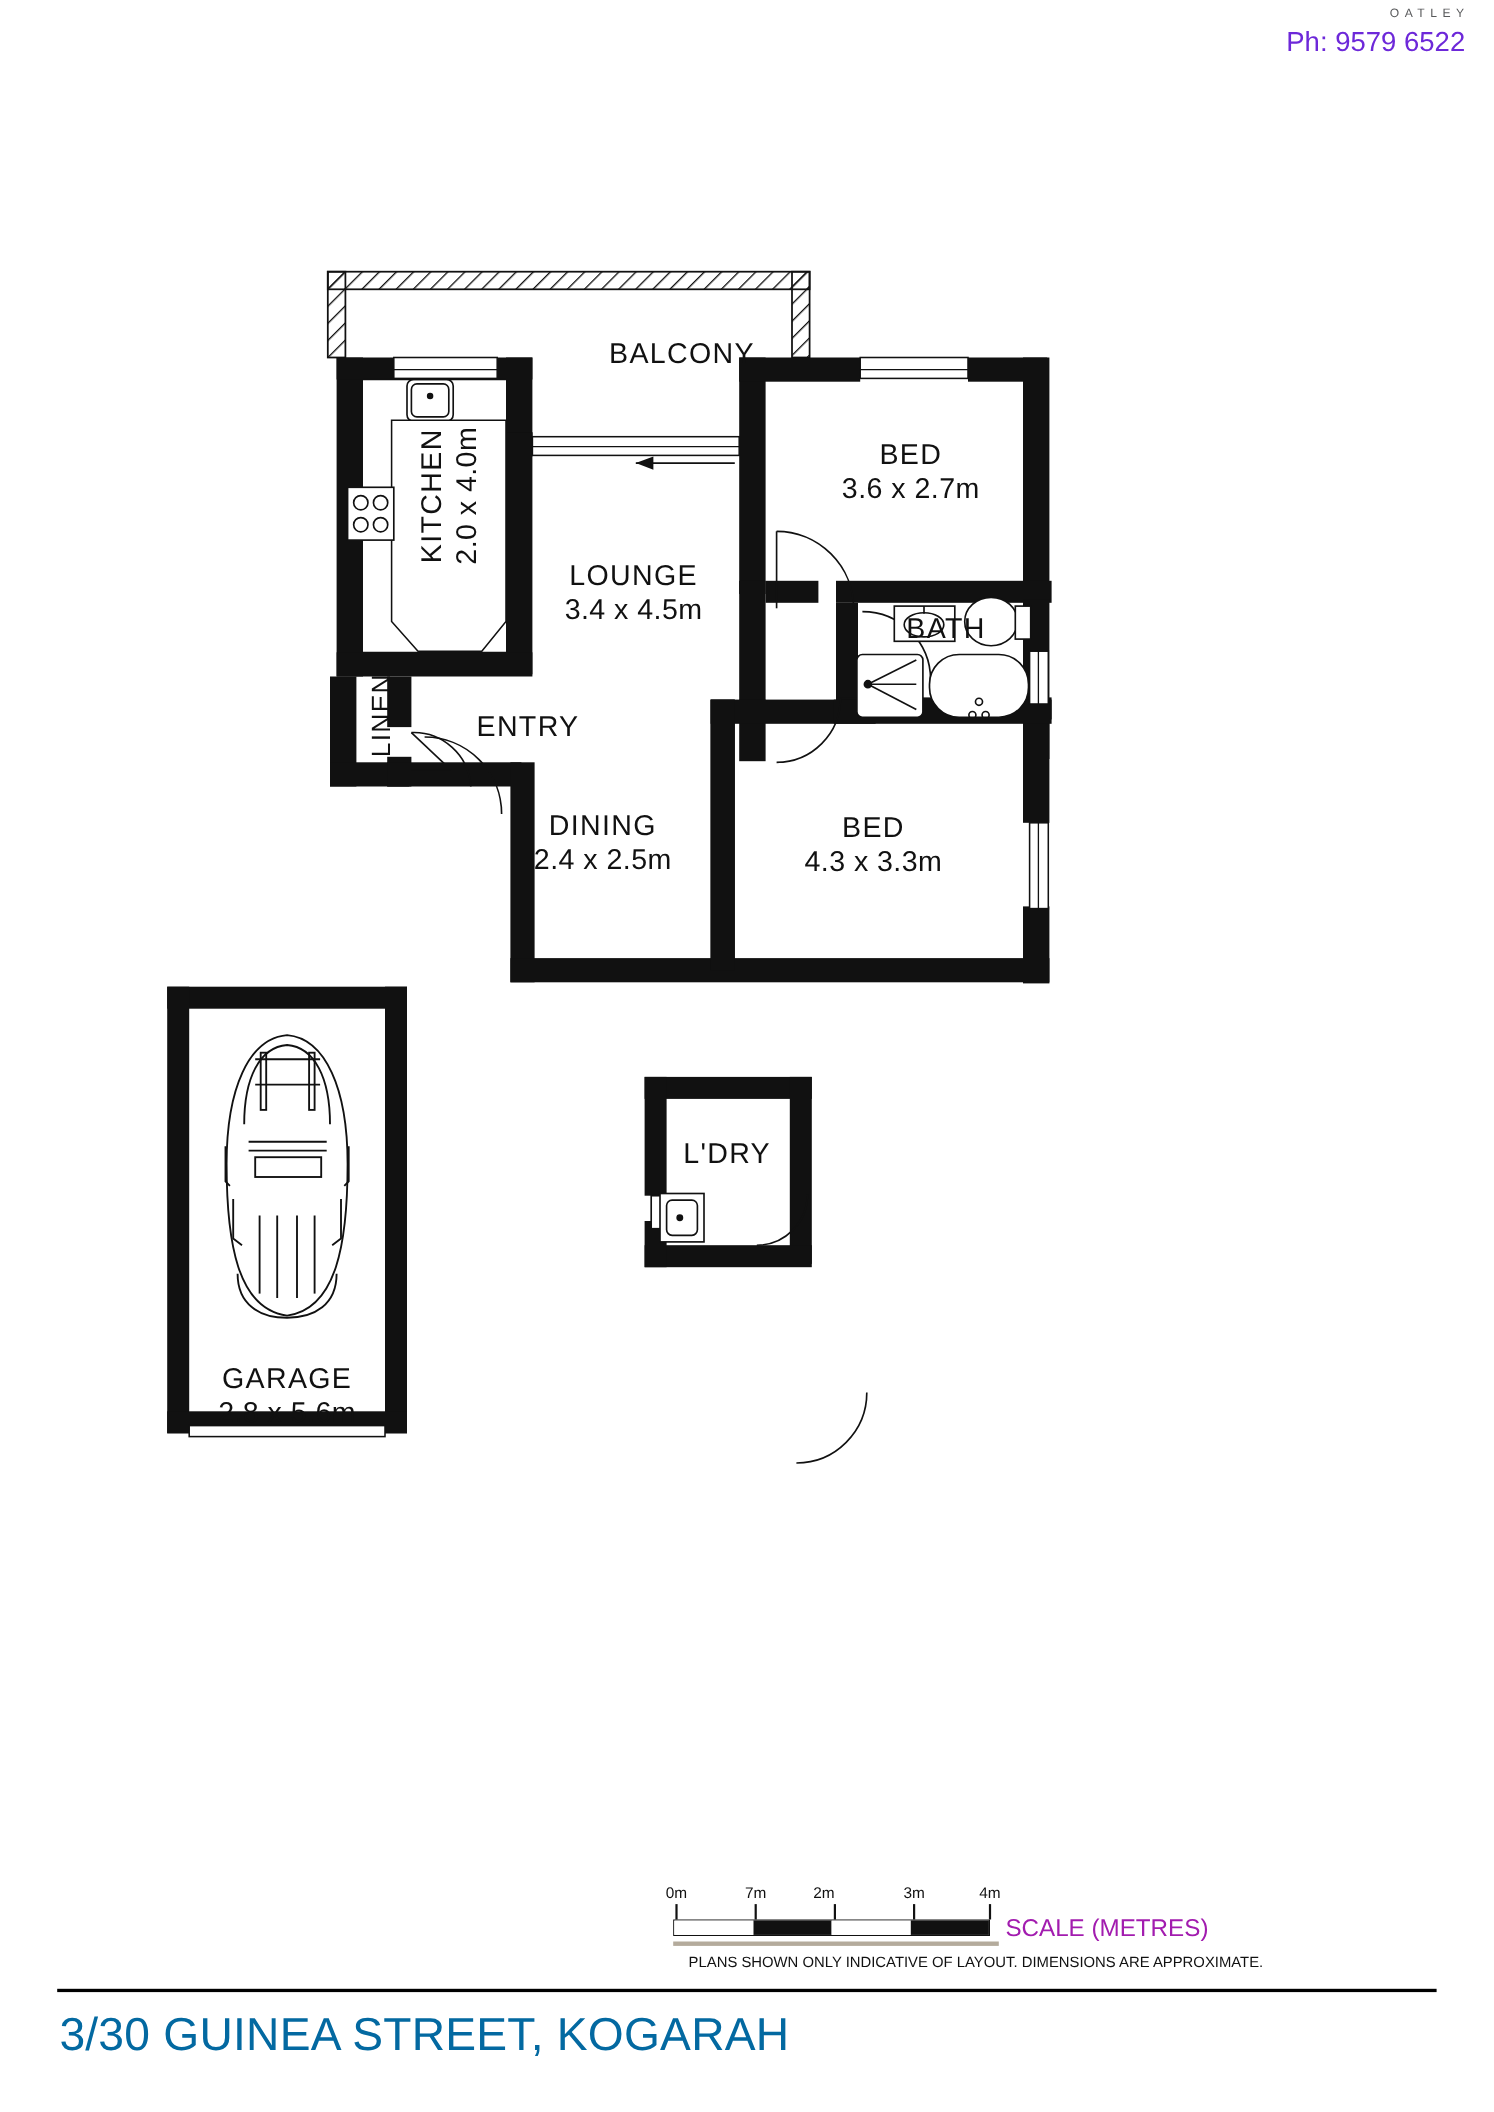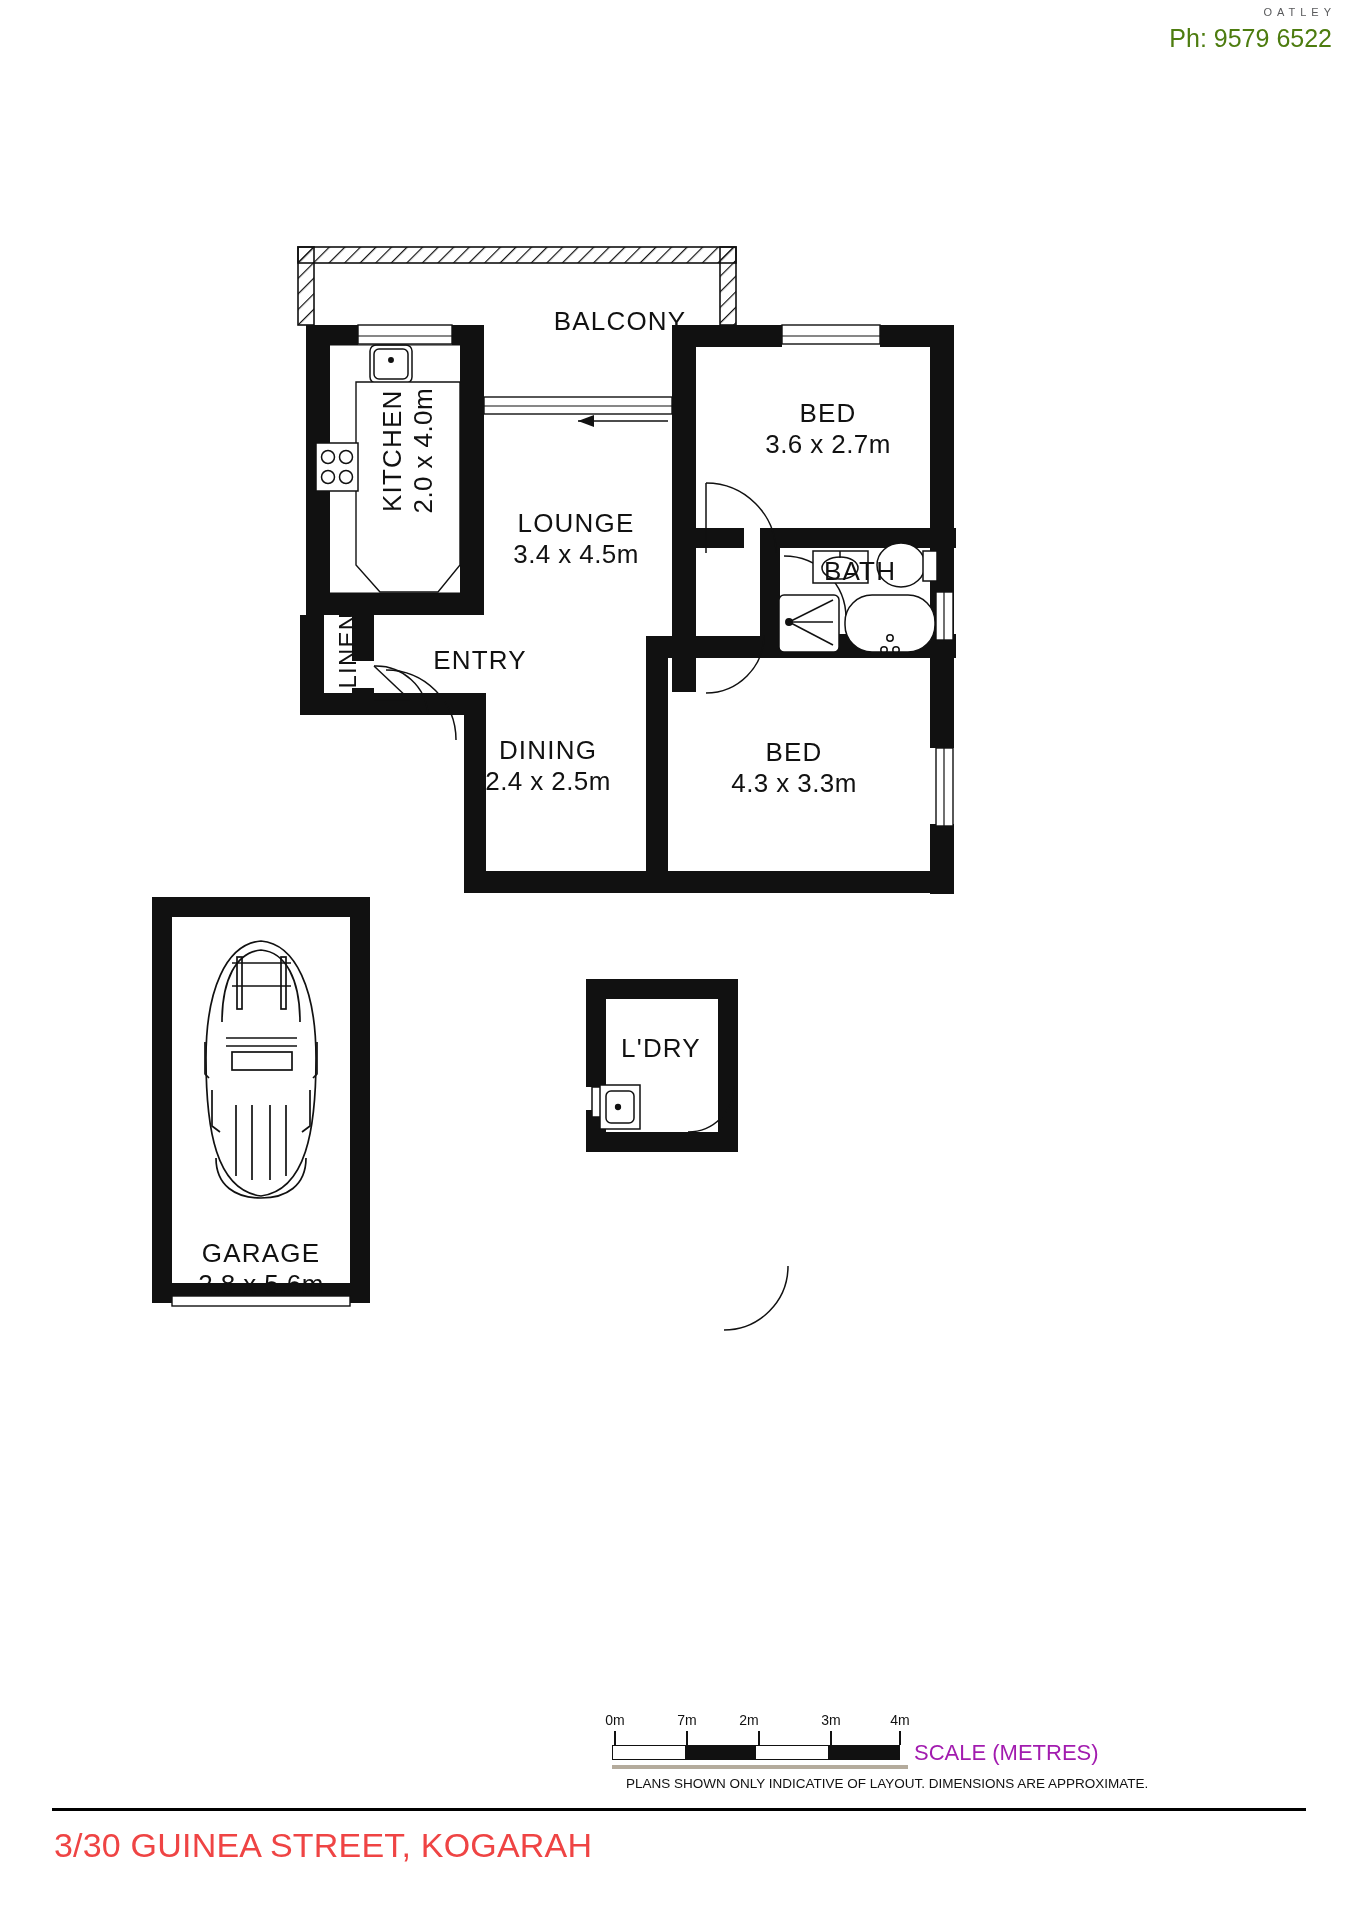--- a/index.html
+++ b/index.html
@@ -49,21 +49,21 @@
   }
   #brand-sub {
     font-size: 11px;
     letter-spacing: 5px;
     color: #58595b;
     margin-top: 2px;
     margin-right: -4px;
   }
   #brand-phone {
     font-size: 25px;
-    color: #4d7c0f;
+    color: #6d28d9;
     margin-top: 6px;
     letter-spacing: 0px;
   }
 
   
   #plan {
     position: absolute;
     left: 0; top: 0;
     width: 1358px;
     height: 1920px;
@@ -75,22 +75,22 @@
     left: 52px;
     top: 1808px;
     width: 1254px;
     height: 3px;
     background: #000;
   }
   #address {
     position: absolute;
     left: 54px;
     top: 1826px;
-    font-size: 34px;
-    color: #ef4444;
+    font-size: 42px;
+    color: #0369a1;
     letter-spacing: 0.2px;
     white-space: nowrap;
   }
 
   
   #scale-block {
     position: absolute;
     left: 612px;
     top: 1712px;
     width: 700px;

